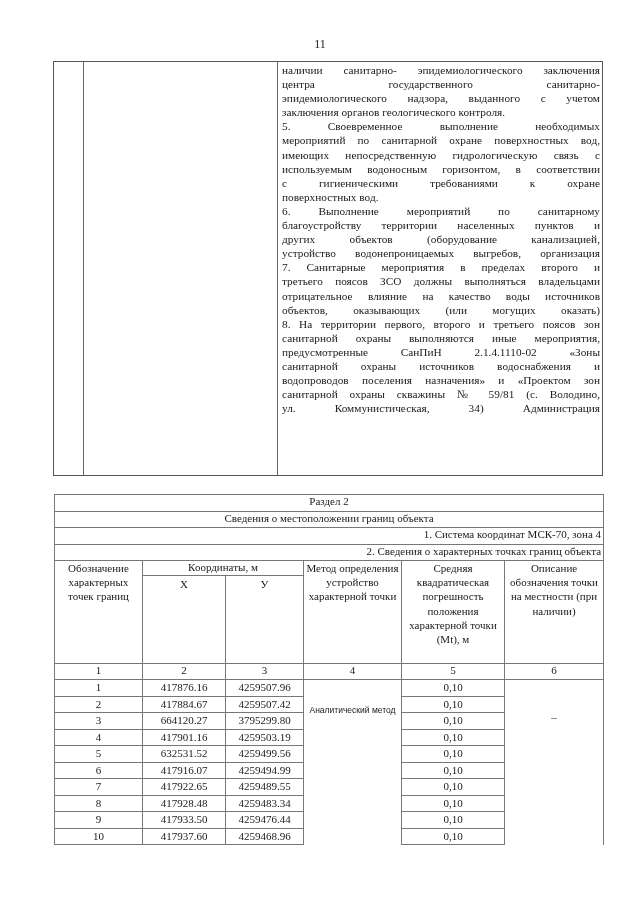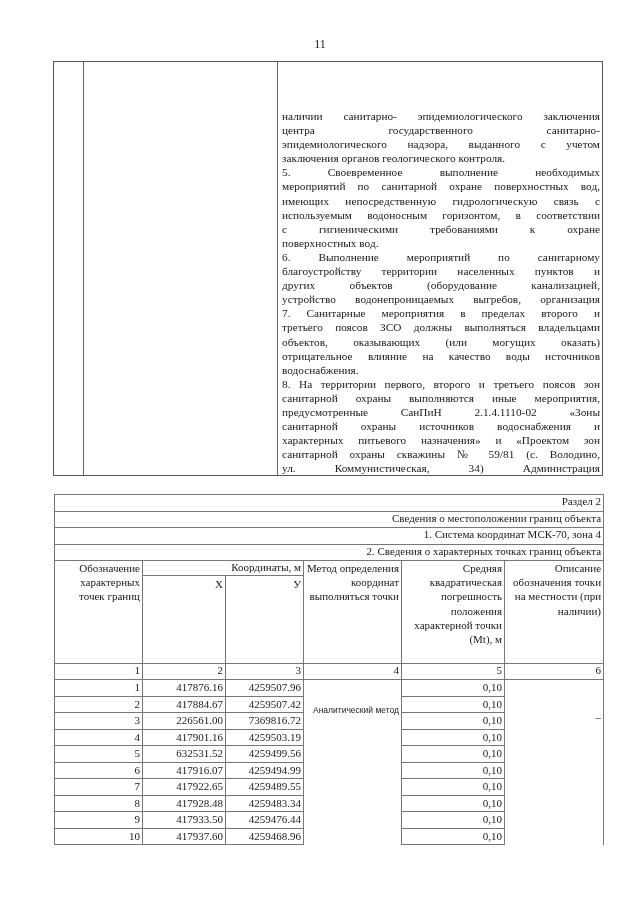--- a/index.html
+++ b/index.html
@@ -12,31 +12,31 @@
   }
   
   .t1 {
     position: absolute; left: 53px; top: 61px; width: 550px; height: 415px;
     border: 1px solid #555; box-sizing: border-box;
   }
   .t1 .c1 { position: absolute; left: 0; top: 0; width: 30px; height: 100%; border-right: 1px solid #666; box-sizing: border-box; }
   .t1 .c2 { position: absolute; left: 30px; top: 0; width: 194px; height: 100%; border-right: 1px solid #666; box-sizing: border-box; }
   .t1 .c3 {
     position: absolute; left: 228px; top: 1px; width: 318px;
-    font-size: 11.3px; line-height: 14.1px; text-align: justify; margin-top: 46px;
+    font-size: 11.3px; line-height: 14.1px; text-align: justify;
   }
   .t1 .c3 p { margin: 0; text-align: justify; text-align-last: left; }
   .t1 .c3 p.force { text-align-last: justify; }
 
   
   .t2 {
     position: absolute; left: 54px; top: 494px; width: 549px;
     border-collapse: collapse; font-size: 11px; table-layout: fixed;
   }
-  .t2 td { border: 1px solid #777; padding: 0 2px; text-align: right; vertical-align: top; line-height: 13px; overflow: hidden; }
+  .t2 td { border: 1px solid #777; padding: 0 2px; text-align: center; vertical-align: top; line-height: 13px; overflow: hidden; }
   .t2 tr.hdr td { height: 15.5px; }
   .t2 td.left { text-align: right; padding-left: 21px; }
   .t2 tr.colhead td { height: 86px; line-height: 14.2px; padding-top: 1px; }
   .t2 tr.nums td { height: 15px; }
   .t2 tr.data td { height: 15.5px; line-height: 15px; }
   .t2 td.method { vertical-align: top; padding-top: 23px; font-size: 10px; line-height: 12px; font-family: Liberation Sans, sans-serif; font-size: 8.5px; border-bottom: none; }
   .t2 td.descr { vertical-align: top; padding-top: 30px; border-bottom: none; }
 </style>
 </head>
 <body>
@@ -56,28 +56,27 @@
       <p class="force">имеющих непосредственную гидрологическую связь с</p>
       <p class="force">используемым водоносным горизонтом, в соответствии</p>
       <p class="force">с гигиеническими требованиями к охране</p>
       <p>поверхностных вод.</p>
       <p class="force">6. Выполнение мероприятий по санитарному</p>
       <p class="force">благоустройству территории населенных пунктов и</p>
       <p class="force">других объектов (оборудование канализацией,</p>
       <p class="force">устройство водонепроницаемых выгребов, организация</p>
       <p class="force">7. Санитарные мероприятия в пределах второго и</p>
       <p class="force">третьего поясов ЗСО должны выполняться владельцами</p>
+      <p class="force">отрицательное влияние на качество воды источников</p>
       <p class="force">объектов, оказывающих (или могущих оказать)</p>
-      <p class="force">отрицательное влияние на качество воды источников</p>
-      <p>водоснабжения.</p>
       <p class="force">8. На территории первого, второго и третьего поясов зон</p>
       <p class="force">санитарной охраны выполняются иные мероприятия,</p>
       <p class="force">предусмотренные СанПиН 2.1.4.1110-02 «Зоны</p>
       <p class="force">санитарной охраны источников водоснабжения и</p>
-      <p class="force">характерных питьевого назначения» и «Проектом зон</p>
+      <p class="force">водопроводов поселения назначения» и «Проектом зон</p>
       <p class="force">санитарной охраны скважины № 59/81 (с. Володино,</p>
       <p class="force">ул. Коммунистическая, 34) Администрация</p>
     </div>
 </div>
 
 <table class="t2">
   <colgroup>
     <col style="width:88px">
       <col style="width:83px">
       <col style="width:78px">
@@ -94,21 +93,21 @@
   </tr>
   <tr class="hdr">
     <td colspan="6" class="left">1. Система координат МСК-70, зона 4</td>
   </tr>
   <tr class="hdr">
     <td colspan="6" class="left">2. Сведения о характерных точках границ объекта</td>
   </tr>
   <tr>
     <td rowspan="2" style="line-height:14.2px">Обозначение характерных точек границ</td>
     <td colspan="2" style="height:14px">Координаты, м</td>
-    <td rowspan="2" style="line-height:14.2px">Метод определения координат выполняться точки</td>
+    <td rowspan="2" style="line-height:14.2px">Метод определения устройство характерной точки</td>
     <td rowspan="2" style="line-height:14.2px">Средняя квадратическая погрешность положения характерной точки (Mt), м</td>
     <td rowspan="2" style="line-height:14.2px">Описание обозначения точки на местности (при наличии)</td>
   </tr>
   <tr class="colhead">
     <td style="height:77px">Х</td>
     <td>У</td>
   </tr>
   <tr class="nums">
     <td>1</td>
     <td>2</td>
@@ -126,22 +125,22 @@
     <td rowspan="10" class="descr">–</td>
   </tr>
   <tr class="data">
     <td>2</td>
     <td>417884.67</td>
     <td>4259507.42</td>
     <td>0,10</td>
   </tr>
   <tr class="data">
     <td>3</td>
-    <td>226561.00</td>
-    <td>7369816.72</td>
+    <td>664120.27</td>
+    <td>3795299.80</td>
     <td>0,10</td>
   </tr>
   <tr class="data">
     <td>4</td>
     <td>417901.16</td>
     <td>4259503.19</td>
     <td>0,10</td>
   </tr>
   <tr class="data">
     <td>5</td>

